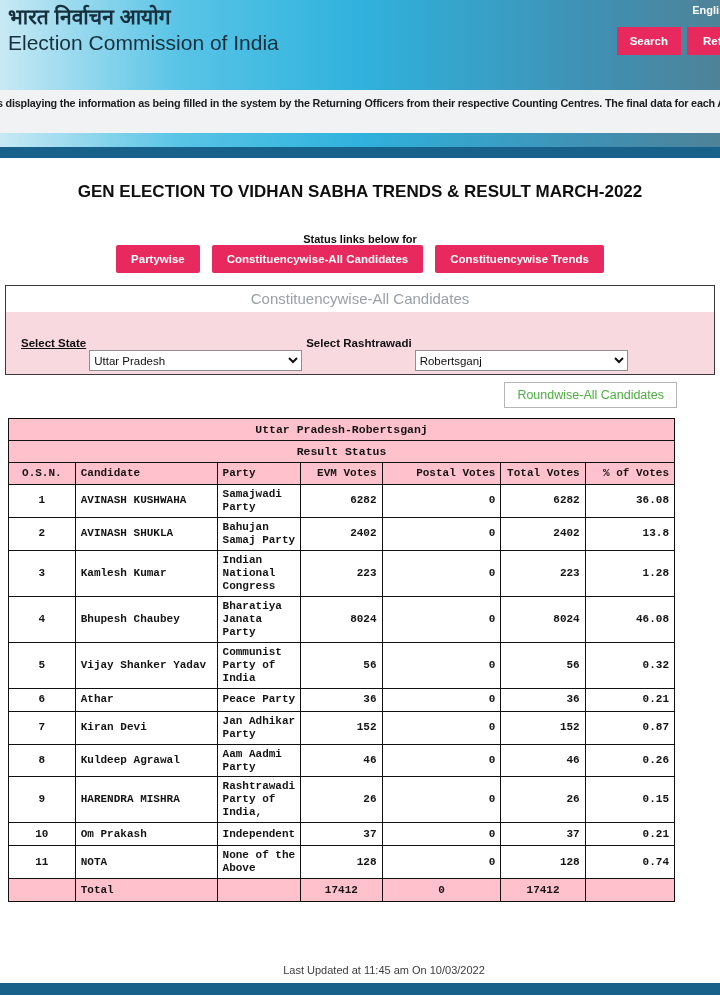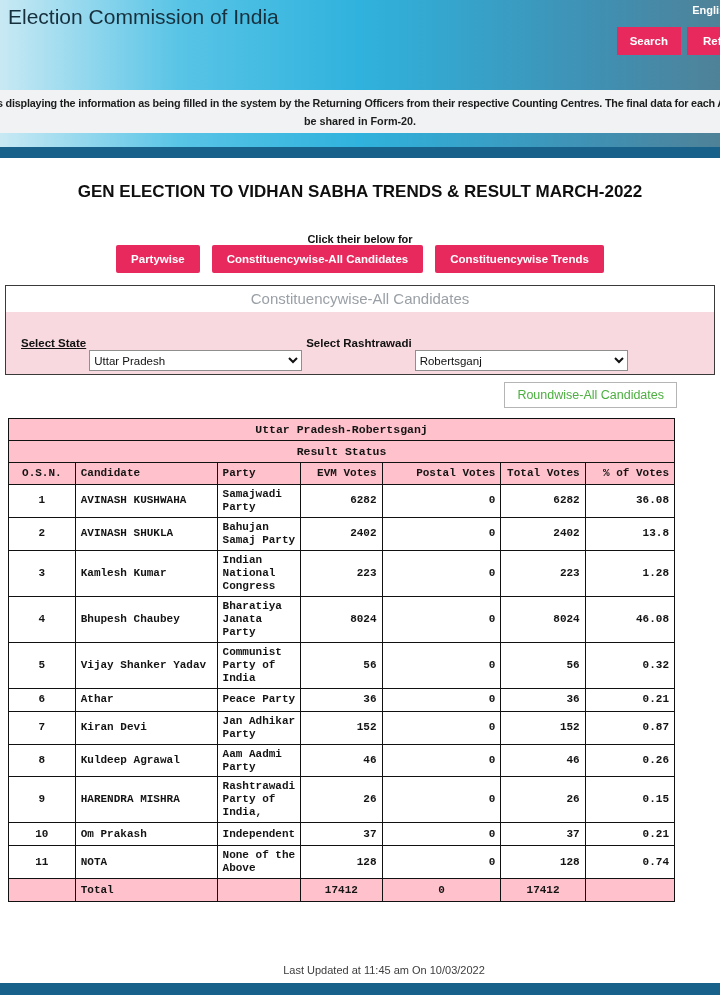--- a/index.html
+++ b/index.html
@@ -76,38 +76,38 @@
   .footer-text { position:absolute; bottom:19px; left:0; width:100%;
     text-align:center; font-size:11px; color:#3d3d3d;padding-left:48px; }
   .bottom-bar { position:absolute; bottom:0; left:0; width:100%; height:12px;
     background:#17618a; }
 </style>
 </head>
 <body>
 
 <div class="top-gradient">
   <div class="org-block">
+    <div class="org-hindi">भारत निर्वाचन आयोग</div>
     <div class="org-english">Election Commission of India</div>
   </div>
   <div class="lang-label">English</div>
   <div class="header-btns">
     <button class="hdr-btn">Search</button>
     <button class="hdr-btn refresh">Refresh</button>
   </div>
 </div>
 
 <div class="disc-strip">
   <div class="disc-line1">ECI is displaying the information as being filled in the system by the Returning Officers from their respective Counting Centres. The final data for each AC/PC will</div>
-  <div class="disc-line2">be shared in Form-20.</div>
 </div>
 <div class="cyan-strip"></div>
 <div class="blue-bar"></div>
 
 <div class="page-title">GEN ELECTION TO VIDHAN SABHA TRENDS &amp; RESULT MARCH-2022</div>
-<div class="links-caption">Click their below for</div>
+<div class="links-caption">Status links below for</div>
 
 <div class="nav-buttons">
   <button class="nav-btn">Partywise</button>
   <button class="nav-btn">Constituencywise-All Candidates</button>
   <button class="nav-btn">Constituencywise Trends</button>
 </div>
 
 <div class="filter-panel">
   <div class="panel-heading">Constituencywise-All Candidates</div>
   <div class="filter-row">

